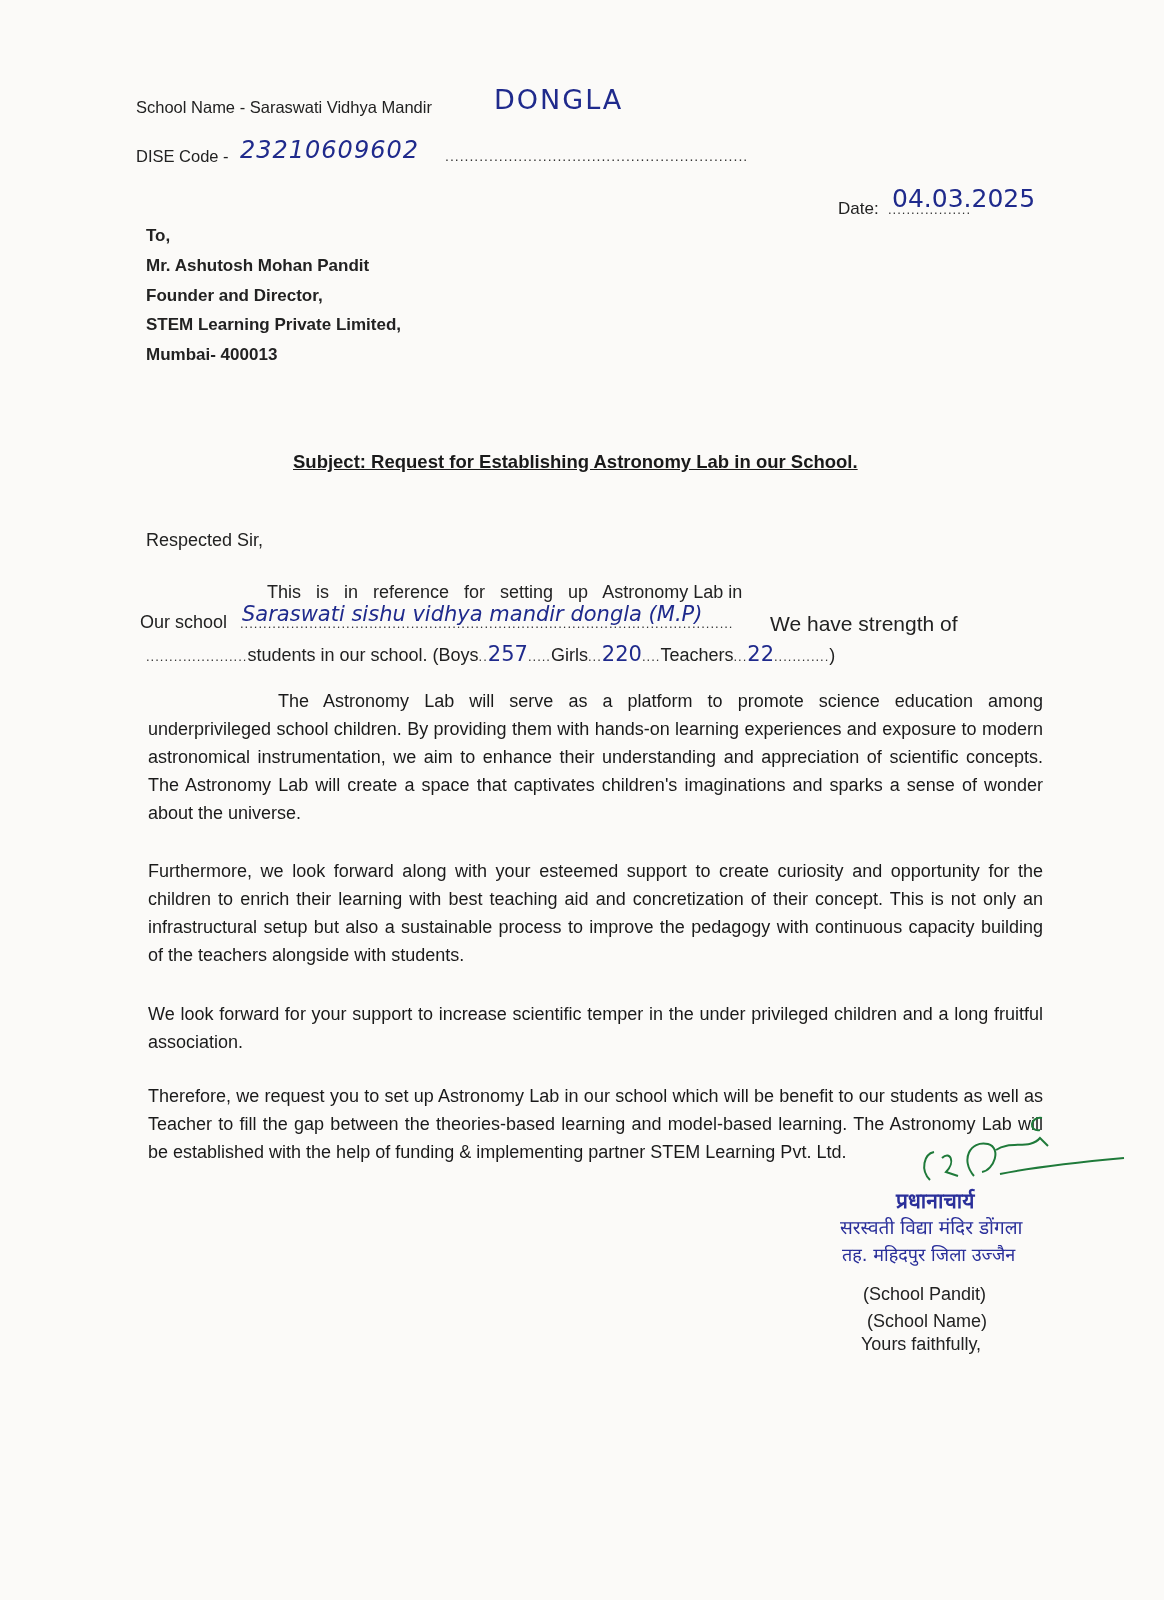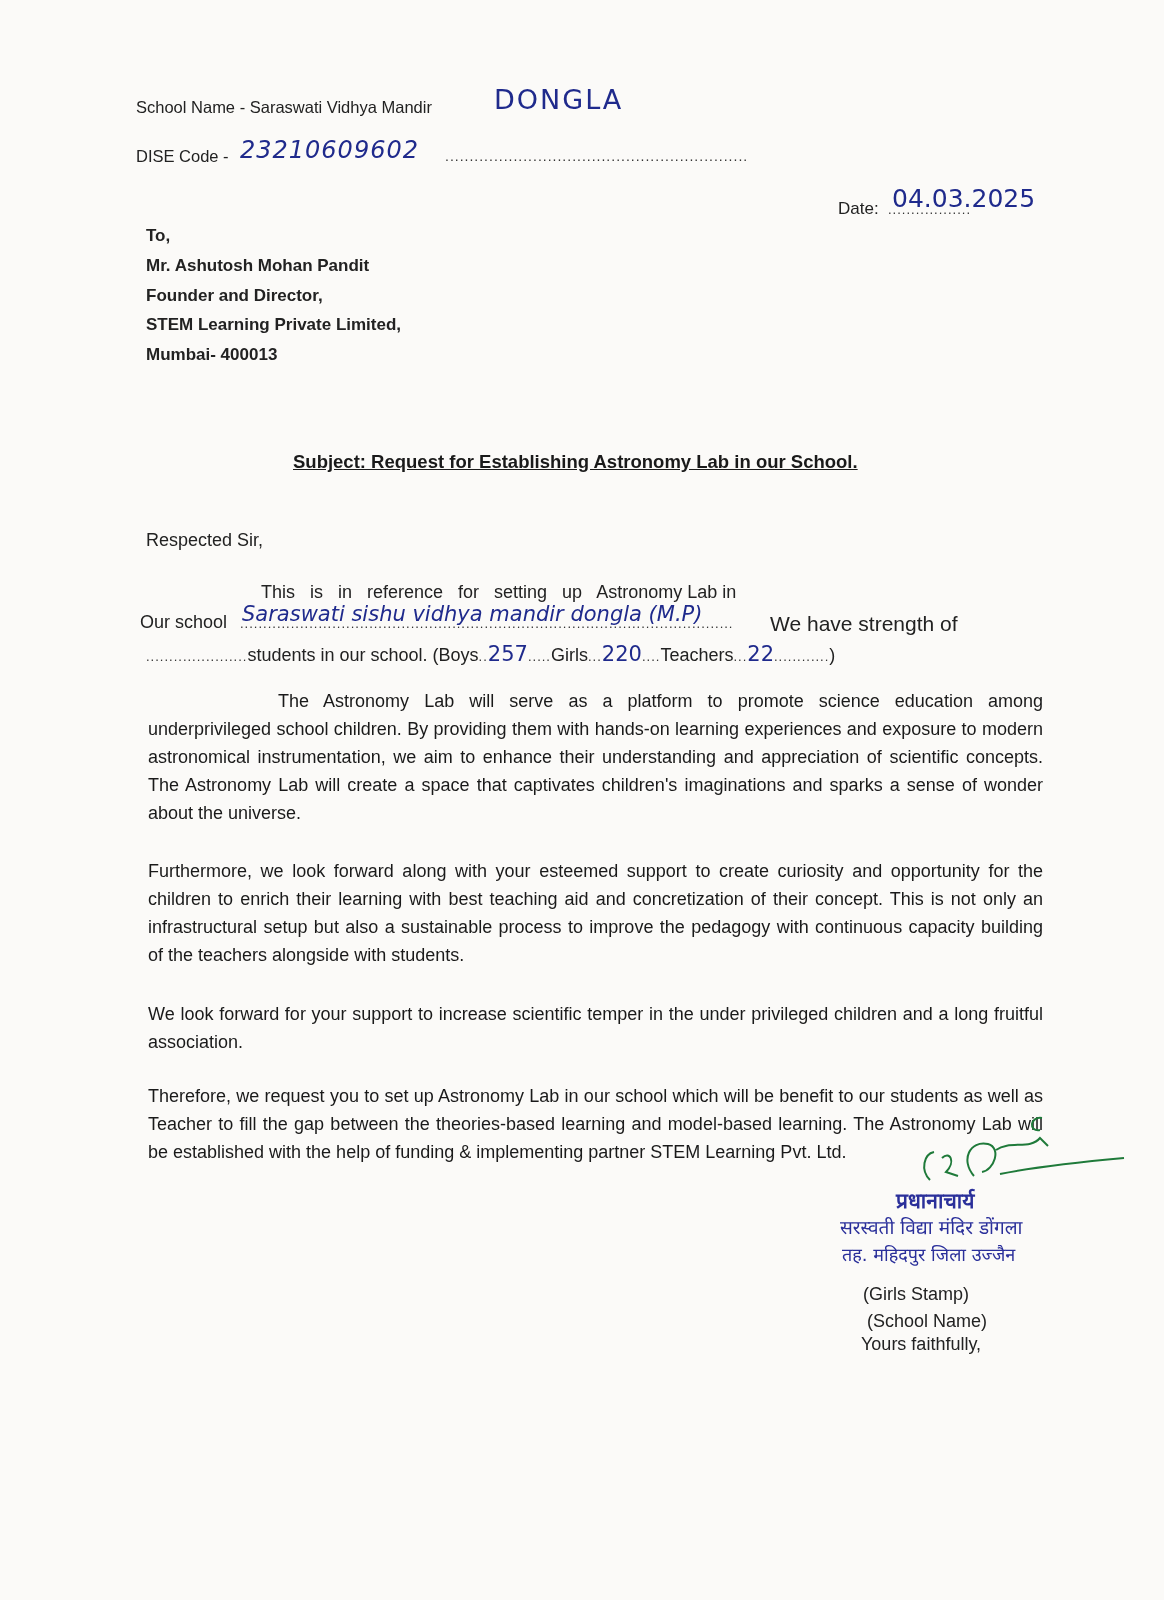--- a/index.html
+++ b/index.html
@@ -48,21 +48,21 @@
   <div class="abs print bold" style="left:146px; top:226px; font-size:17px;">To,</div>
   <div class="abs print bold" style="left:146px; top:256px; font-size:17px;">Mr. Ashutosh Mohan Pandit</div>
   <div class="abs print bold" style="left:146px; top:286px; font-size:17px;">Founder and Director,</div>
   <div class="abs print bold" style="left:146px; top:315px; font-size:17px;">STEM Learning Private Limited,</div>
   <div class="abs print bold" style="left:146px; top:345px; font-size:17px;">Mumbai- 400013</div>
 
   <div class="subject">Subject: Request for Establishing Astronomy Lab in our School.</div>
 
   <div class="abs print" style="left:146px; top:530px; font-size:18px;">Respected Sir,</div>
 
-  <div class="abs print" style="left:261px; top:582px; font-size:18px; white-space:pre;">This   is   in   reference   for   setting   up   Astronomy Lab in</div>
+  <div class="abs print" style="left:267px; top:582px; font-size:18px; white-space:pre;">This   is   in   reference   for   setting   up   Astronomy Lab in</div>
 
   <div class="abs print" style="left:140px; top:612px; font-size:18px;">Our school</div>
   <div class="abs dots" style="left:240px; top:616px; font-size:13px;">...........................................................................................................</div>
   <div class="abs hand" style="left:242px; top:602px; font-size:21px;">Saraswati sishu vidhya mandir dongla (M.P)</div>
   <div class="abs print" style="left:770px; top:612px; font-size:21px;">We have strength of</div>
 
   <div class="abs" style="left:146px; top:642px; font-size:18px; color:#222;">
     <span class="dots" style="font-size:13px;">......................</span><span>students in our school. (Boys</span><span class="dots" style="font-size:13px;">..</span><span class="hand" style="font-size:21px; font-style:normal;">257</span><span class="dots" style="font-size:13px;">.....</span><span>Girls</span><span class="dots" style="font-size:13px;">...</span><span class="hand" style="font-size:21px; font-style:normal;">220</span><span class="dots" style="font-size:13px;">....</span><span>Teachers</span><span class="dots" style="font-size:13px;">...</span><span class="hand" style="font-size:21px; font-style:normal;">22</span><span class="dots" style="font-size:13px;">............</span><span>)</span>
   </div>
 
@@ -76,16 +76,16 @@
     <path d="M40 70 C30 60 34 44 44 42 M52 48 C60 40 66 52 56 62 L68 66" fill="none" stroke="#1f7a3a" stroke-width="2"></path>
     <path d="M84 66 C70 50 80 30 98 34 C112 38 104 60 92 62 M106 40 C120 30 140 40 150 28 L158 36" fill="none" stroke="#1f7a3a" stroke-width="2"></path>
     <path d="M110 64 C150 56 190 52 234 48" fill="none" stroke="#1f7a3a" stroke-width="2"></path>
   </svg>
 
   <div class="abs stamp-hi" style="left: 896px; top: 1186px; font-size: 21px; color: rgb(42, 47, 154);">प्रधानाचार्य</div>
   <div class="abs stamp-hi2" style="left: 840px; top: 1214px; font-size: 19px; color: rgb(42, 47, 154);">सरस्वती विद्या मंदिर डोंगला</div>
   <div class="abs stamp-hi2" style="left: 842px; top: 1242px; font-size: 18px; color: rgb(42, 47, 154);">तह. महिदपुर जिला उज्जैन</div>
 
   <div class="abs print" style="left:861px; top:1334px; font-size:18px;">Yours faithfully,</div>
-  <div class="abs print" style="left:863px; top:1284px; font-size:18px;">(Girls Stamp)</div>
+  <div class="abs print" style="left:863px; top:1284px; font-size:18px;">(School Pandit)</div>
   <div class="abs print" style="left:867px; top:1311px; font-size:18px;">(School Name)</div>
 
 </div>
 
 </body></html>

